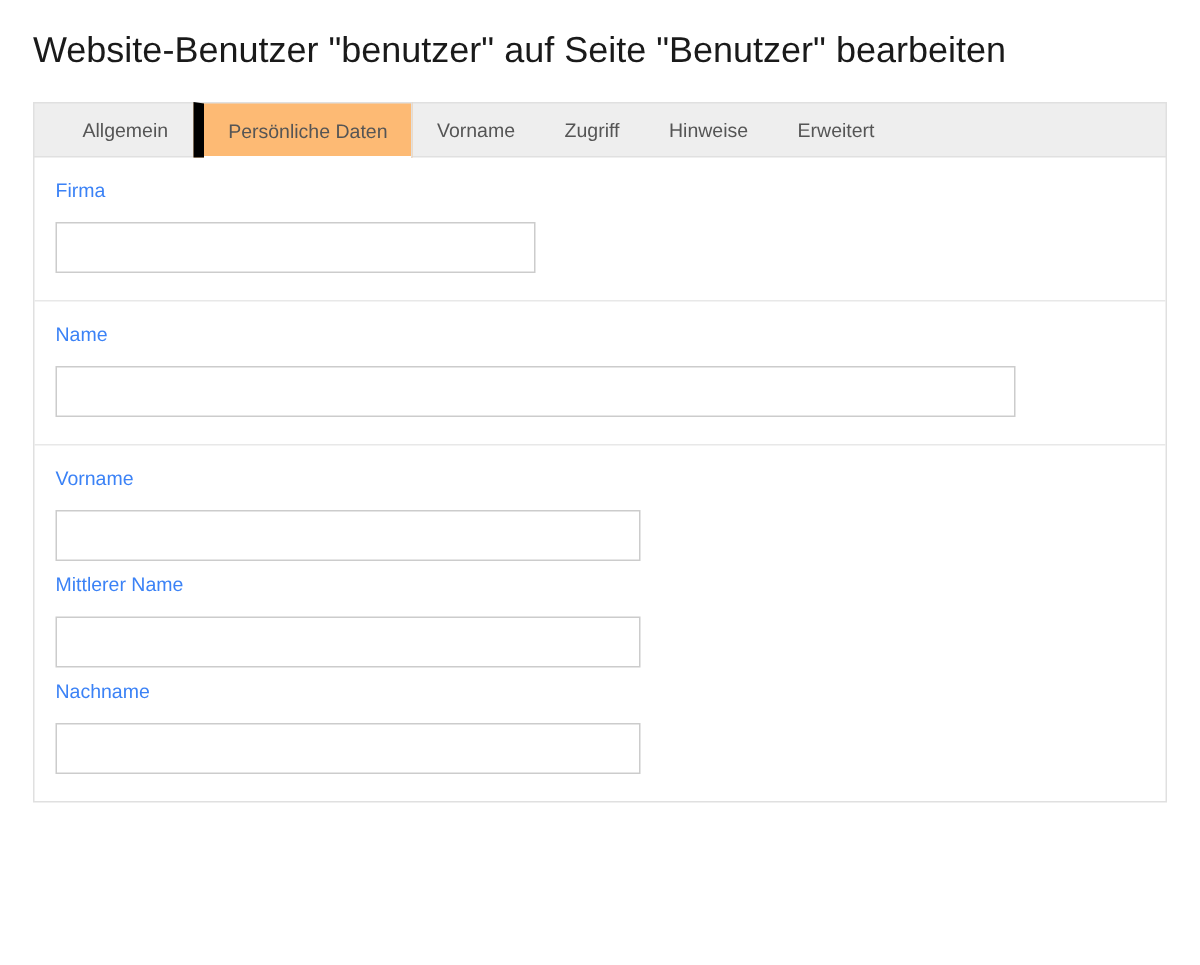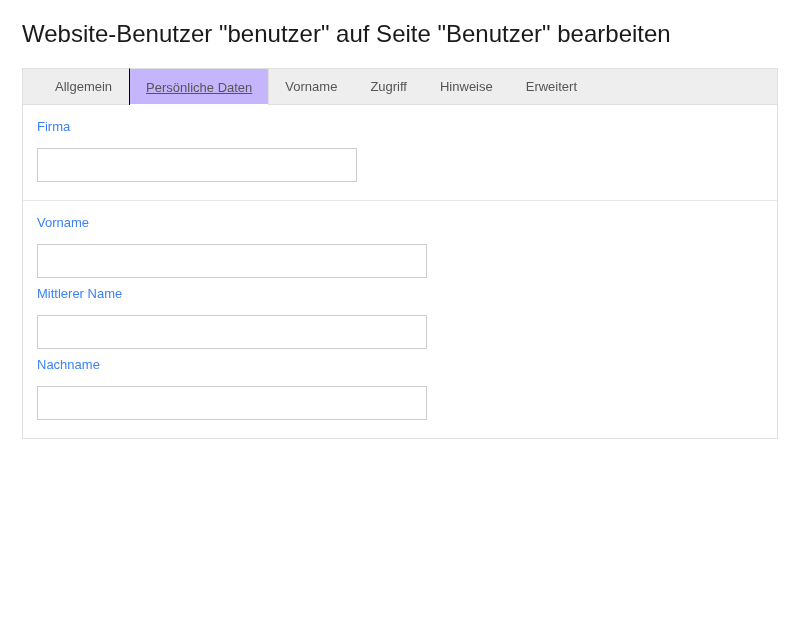--- a/index.html
+++ b/index.html
@@ -30,29 +30,28 @@
     .tab {
       padding: 10px 16px;
       font-size: 13px;
       color: #555555;
       cursor: pointer;
       background: transparent;
       border: none;
       border-right: 1px solid transparent;
     }
     .tab.active {
-      background: #c4b5fd;
-      border-left: 1px solid #000000;
+      background: #fdba74;
+      border-left: 7px solid #000000;
       border-right: 1px solid #e0e0e0;
       border-top: 1px solid #e0e0e0;
       margin-top: -1px;
       margin-bottom: -1px;
       position: relative;
       z-index: 2;
-      text-decoration: underline;
     }
     .tab.active::after {
       content: "";
       position: absolute;
       left: 0;
       right: 0;
       bottom: -1px;
       height: 2px;
       background: #ffffff;
     }
@@ -104,20 +103,24 @@
 </div>
 
 <div class="panel">
 
   <div class="field-group">
     <label class="field-label">Firma</label>
     <input type="text" class="field-input" value="" style="">
   </div>
 
 
+  <div class="field-group">
+    <label class="field-label">Name</label>
+    <input type="text" class="field-input wide" value="" style="">
+  </div>
 
   <div class="field-group">
     <label class="field-label">Vorname</label>
     <input type="text" class="field-input" style="width: 390px;" value="">
 
     <div class="sub-field">
       <label class="field-label">Mittlerer Name</label>
       <input type="text" class="field-input" style="width: 390px;" value="">
     </div>
 

